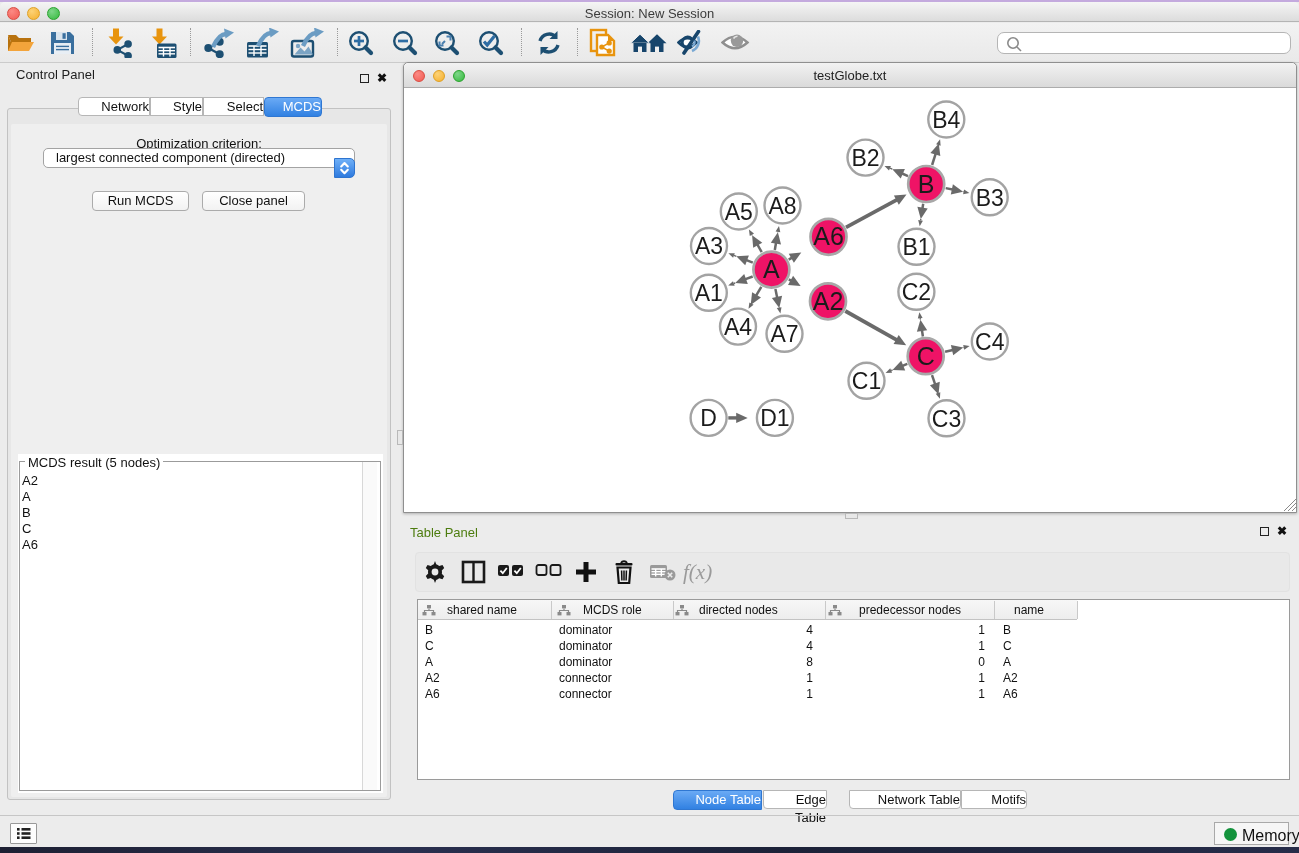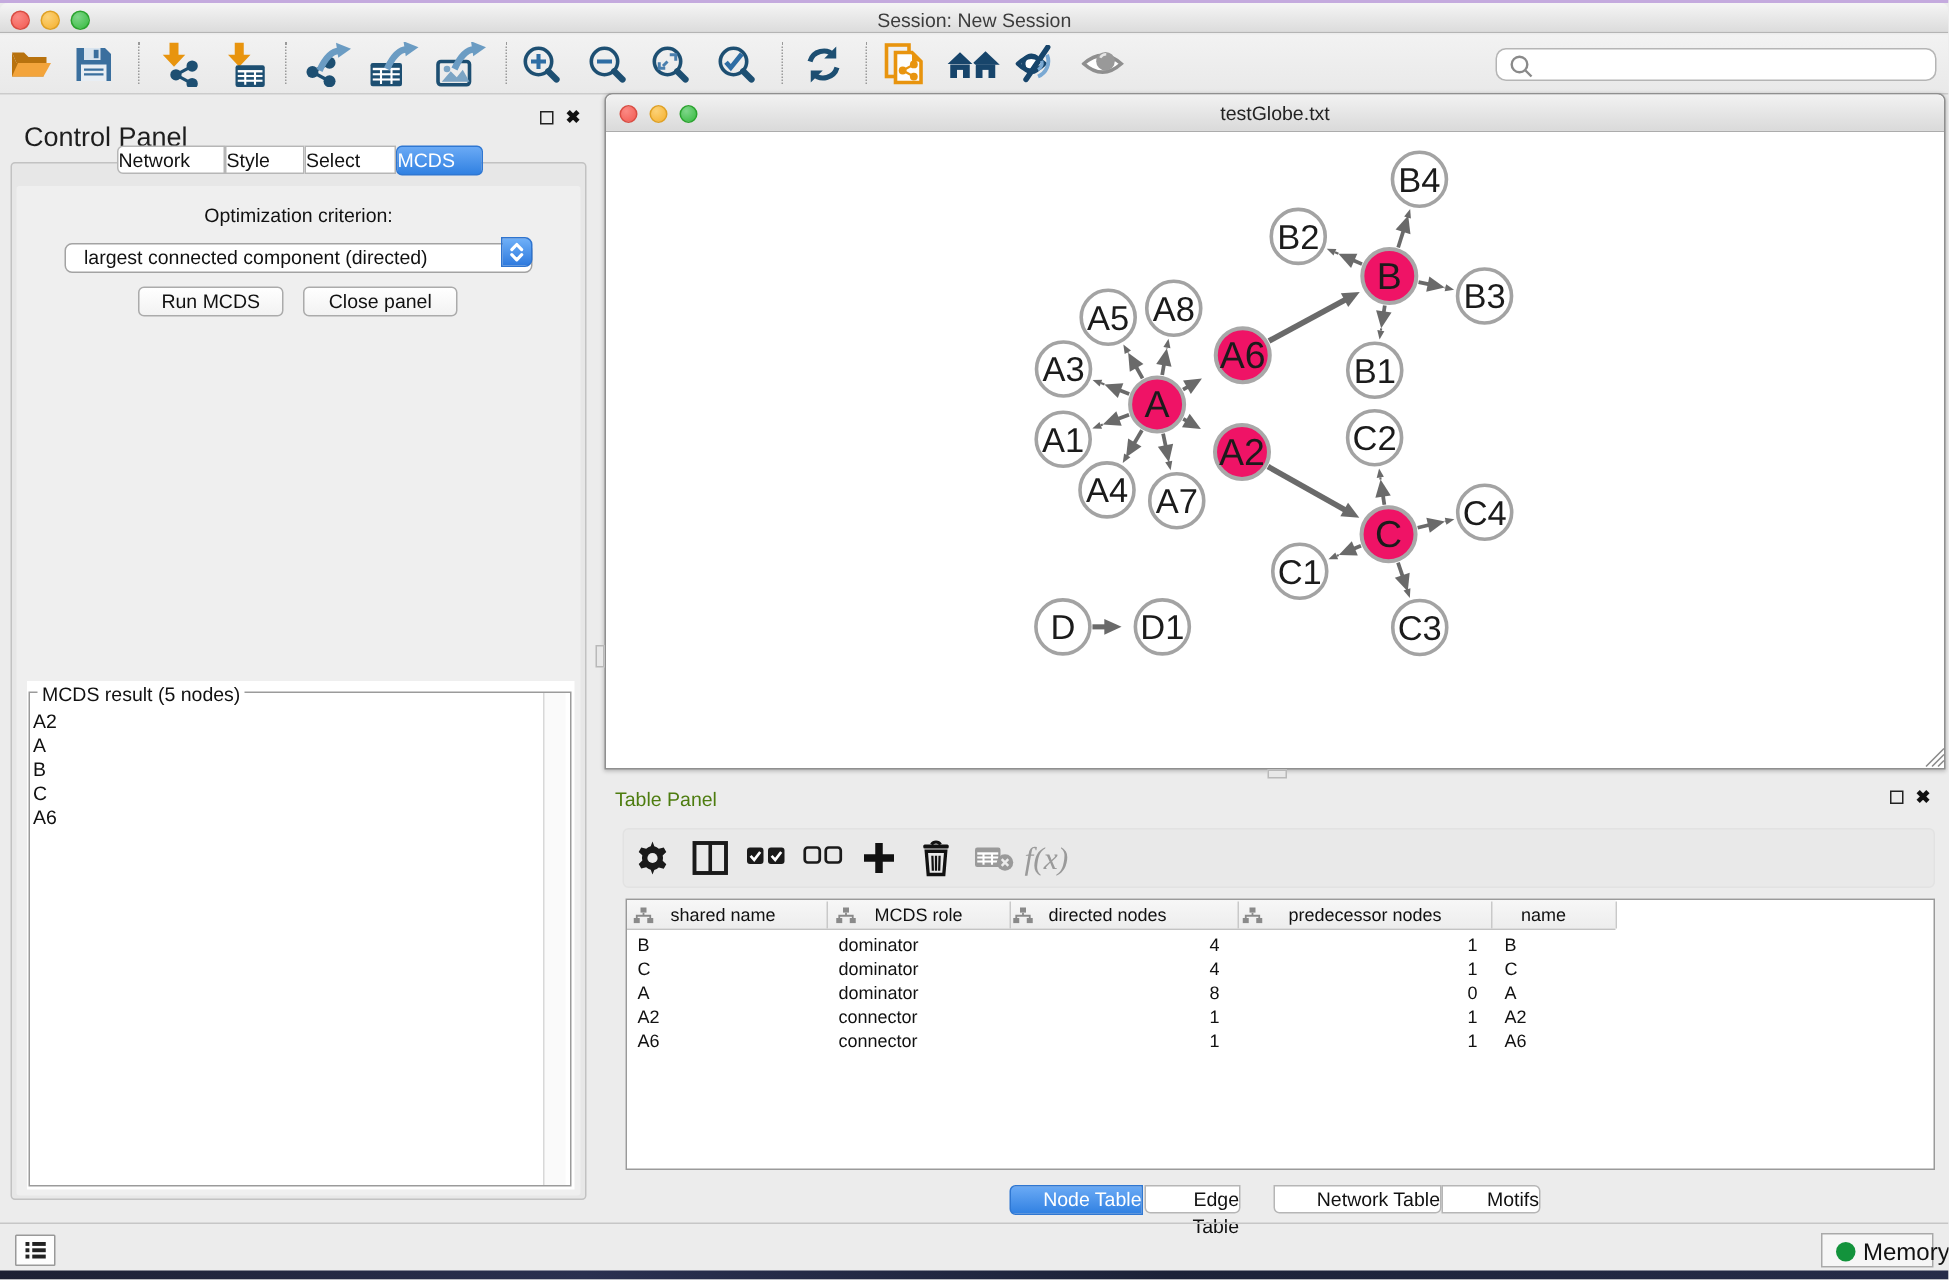--- a/index.html
+++ b/index.html
@@ -6,29 +6,29 @@
 #stage{position:relative;width:1299px;height:853px}
 
 #purple{left:0;top:0;width:1299px;height:2px;background:#c4aade}
 #titlebar{left:0;top:2px;width:1299px;height:20px;background:linear-gradient(#f5f5f5,#dcdcdc);border-bottom:1px solid #b4b4b4;border-radius:5px 5px 0 0}
 #titlebar .tl{position:absolute;top:5px;width:13px;height:13px;border-radius:50%}
 #titletext{left:0;top:6px;width:1299px;text-align:center;font-size:13px;color:#3c3c3c}
 #toolbar{left:0;top:23px;width:1299px;height:40px;background:linear-gradient(#f2f2f2,#e9e9e9);border-bottom:1px solid #cbcbcb}
 .vsep{position:absolute;top:28px;height:28px;width:0;border-left:1px dotted #9a9a9a}
 #searchbox{left:997px;top:32px;width:294px;height:22px;background:#fff;border:1px solid #b5b5b5;border-radius:7px}
 
-#cp-title{left:16px;top:81px;font-size:18px;color:#1e1e1e}
+#cp-title{left:16px;top:67px;font-size:13px;color:#1e1e1e}
 .winbtn-sq{position:absolute;width:9px;height:9px;border:1.5px solid #222}
 .winbtn-x{position:absolute;font-size:12px;font-weight:bold;color:#111;line-height:10px}
 #cp-box{left:7px;top:108px;width:384px;height:692px;border:1px solid #c2c2c2;border-radius:3px;background:#e7e7e7}
 #cp-inner{left:11px;top:124px;width:376px;height:673px;background:#efefef;border-radius:2px}
-.tab{position:absolute;top:97px;height:19px;background:#fff;border:1px solid #b6b6b6;font-size:13px;color:#111;text-align:left;line-height:18px}
+.tab{position:absolute;top:97px;height:19px;background:#fff;border:1px solid #b6b6b6;font-size:13px;color:#111;text-align:right;line-height:18px}
 .tabsel{background:linear-gradient(#6aaaf5,#3181e2);color:#fff;border:1px solid #2f77d2;border-radius:4px}
 #optlabel{left:8px;top:136px;width:382px;text-align:center;font-size:13px;color:#111}
-#combo{left:43px;top:162px;width:312px;height:20px;background:#fff;border:1px solid #a3a3a3;border-radius:5px;font-size:13px;color:#111;line-height:18px;padding-left:12px}
+#combo{left:43px;top:148px;width:312px;height:20px;background:#fff;border:1px solid #a3a3a3;border-radius:5px;font-size:13px;color:#111;line-height:18px;padding-left:12px}
 #combo-btn{left:334px;top:158px;width:21px;height:20px;border-radius:0 5px 5px 0;background:linear-gradient(#6fb0f8,#2e7ade);border:1px solid #2e74cf}
 .btn{position:absolute;top:191px;height:20px;background:linear-gradient(#ffffff,#f2f2f2);border:1px solid #ababab;border-radius:4px;font-size:13px;color:#111;text-align:center;line-height:18px}
 #mcds-white{left:18px;top:454px;width:365px;height:339px;background:#fff}
 #mcds-fs{left:19px;top:461px;width:362px;height:330px;border:1px solid #9b9b9b}
 #mcds-legend{left:25px;top:455px;background:#fff;padding:0 3px;font-size:13px;color:#111}
 #mcds-list{left:22px;top:473px;font-size:13px;color:#111;line-height:16.1px}
 #mcds-sb{left:362px;top:462px;width:15px;height:328px;background:#fafafa;border-left:1px solid #d8d8d8}
 
 #net-win{left:403px;top:62px;width:894px;height:451px;background:#fff;border:1px solid #8f8f8f;border-radius:5px 5px 0 0;box-shadow:0 1px 3px rgba(0,0,0,.25)}
 #net-title{left:404px;top:63px;width:892px;height:25px;background:linear-gradient(#f2f2f2,#dadada);border-bottom:1px solid #acacac;border-radius:5px 5px 0 0}

